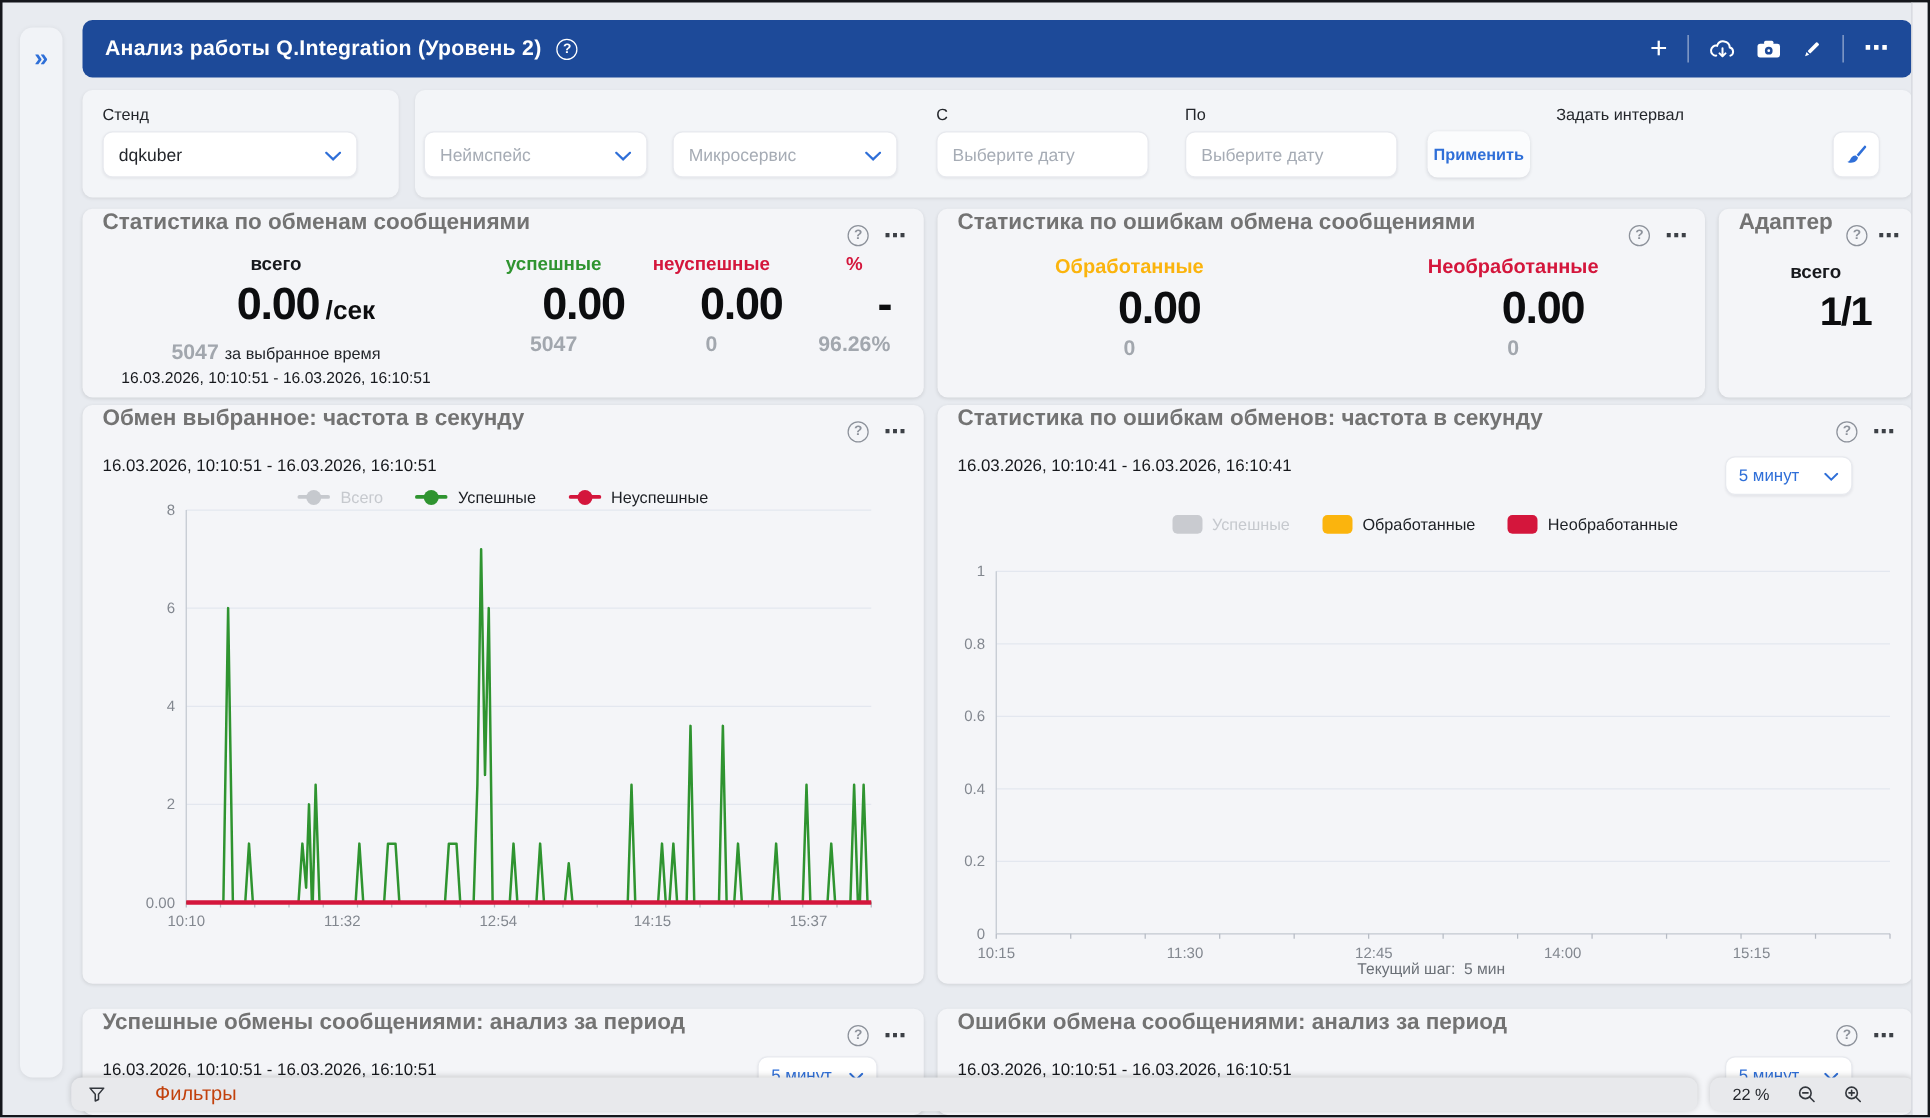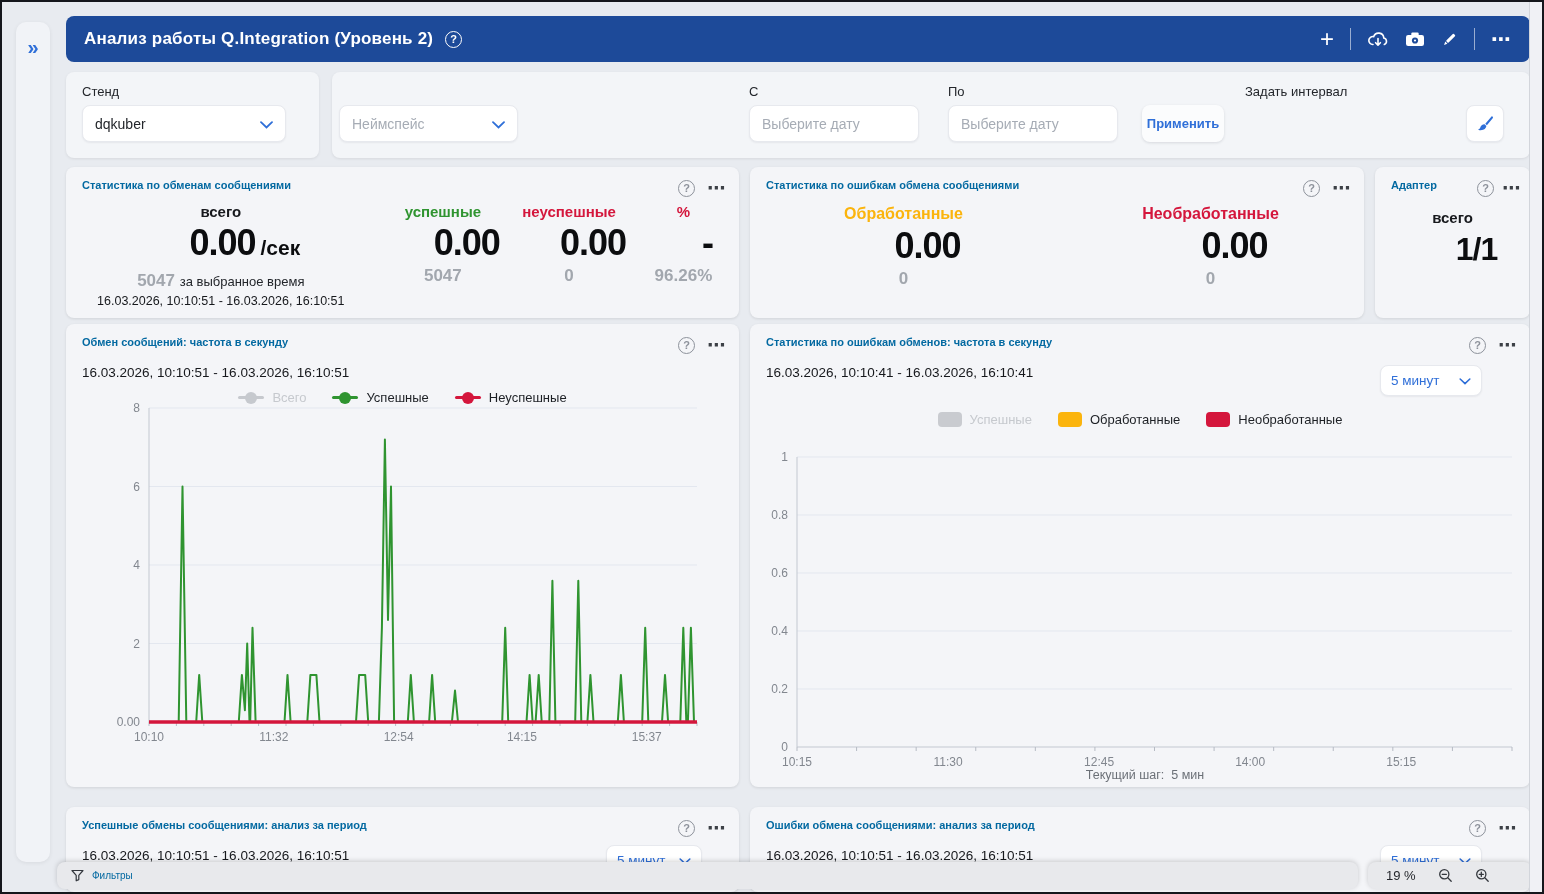--- a/index.html
+++ b/index.html
@@ -44,22 +44,22 @@
   .apply-btn { position:absolute; top:33px; height:37px; background:#fbfcfd; border:none;
                border-radius:8px; box-shadow:0 1px 3px rgba(16,24,40,.12); color:var(--accent-blue);
                font-weight:700; font-size:13px; font-family:inherit; cursor:pointer; }
   .brush-btn { position:absolute; top:33px; width:38px; height:37px; background:#fff;
                border:1px solid #e7e9ee; border-radius:8px; box-shadow:0 1px 2px rgba(16,24,40,.06);
                display:flex; align-items:center; justify-content:center; cursor:pointer; }
 
   
   .card { position:absolute; background:#f4f5f8; border-radius:8px;
           box-shadow:0 1px 3px rgba(0,0,0,.10); overflow:hidden; }
-  .card-title { position:absolute; left:16px; top:12px; font-size:11px; font-weight:700;
-                color:#0369a1; white-space:nowrap; }
+  .card-title { position:absolute; left:16px; top:0; font-size:18px; font-weight:700;
+                color:#737373; white-space:nowrap; }
   .card-icons { position:absolute; right:14px; top:12px; display:flex; gap:12px; align-items:center; }
   .qicon { display:inline-flex; align-items:center; justify-content:center; width:17px; height:17px;
            border:1.4px solid #8d929b; border-radius:50%; color:#8d929b; font-size:11px;
            font-weight:700; cursor:pointer; }
   .dots { color:#3c4046; font-size:18px; font-weight:700; cursor:pointer; line-height:1; }
 
   
   .stat-cols { position:absolute; left:0; right:0; top:36px; display:flex; text-align:center; }
   .stat-h { font-size:15px; font-weight:700; color:#17191d; }
   .stat-h.green { color:var(--green); }  .stat-h.red { color:var(--red); }
@@ -85,21 +85,21 @@
              align-items:center; padding:0 10px; font-size:13.5px; color:var(--accent-blue);
              cursor:pointer; }
   .chart-footer { position:absolute; text-align:center; font-size:12.5px; color:#6b7077; }
 
   svg text { font-family:"Liberation Sans","DejaVu Sans",sans-serif; }
 
   
   .bbar { position:absolute; top:860px; height:27px; background:#e8e9ec; border-radius:8px;
           box-shadow:0 -1px 5px rgba(0,0,0,.18); z-index:20; display:flex; align-items:center; }
   .bbar-filters { left:55px; width:1301px; padding:0 14px; gap:8px; cursor:pointer; }
-  .bbar-filters span { font-size:10px; color:#0369a1; }
+  .bbar-filters span { font-size:16px; color:#c2410c;margin-left:32px; }
   .bbar-zoom { left:1366px; width:164px; padding:0 18px; gap:22px; }
   .zoom-val { font-size:13px; color:#25282d; }
   .zoom-ic { cursor:pointer; display:flex; }
 
   .scroll-strip { position:absolute; top:0; right:0; width:13px; height:100%;
                   background:#f0f1f5; border-left:1px solid #d2d5db; z-index:30; cursor:pointer; }
 </style>
 </head>
 <body>
 
@@ -152,20 +152,26 @@
     </div>
   </section>
 
   <section class="panel panel-b">
     <div class="control" style="left:7px;width:179px">
       <span class="ph">Неймспейс</span>
       <span class="chev"><svg width="13" height="8" viewBox="0 0 13 8">
             <path d="M1 1.2l5.5 5.3L12 1.2" fill="none" stroke="#2f6fd8" stroke-width="1.8" stroke-linecap="round"></path>
           </svg></span>
     </div>
+    <div class="control" style="left:206px;width:180px">
+      <span class="ph">Микросервис</span>
+      <span class="chev"><svg width="13" height="8" viewBox="0 0 13 8">
+            <path d="M1 1.2l5.5 5.3L12 1.2" fill="none" stroke="#2f6fd8" stroke-width="1.8" stroke-linecap="round"></path>
+          </svg></span>
+    </div>
     <label class="field-label" style="left:417px">С</label>
     <div class="control" style="left:417px;width:170px">
       <span class="ph">Выберите дату</span>
     </div>
     <label class="field-label" style="left:616px">По</label>
     <div class="control" style="left:616px;width:170px">
       <span class="ph">Выберите дату</span>
     </div>
     <button class="apply-btn" style="left:810px;width:82px">Применить</button>
     <label class="field-label" style="left:913px">Задать интервал</label>
@@ -236,21 +242,21 @@
     </div>
     <div class="stat-cols" style="top:42px">
       <div class="stat-col" style="width:100%">
         <div class="stat-h">всего</div>
         <div class="stat-v" style="font-size:32px">1/1</div>
       </div>
     </div>
   </section>
 
   <section class="card" style="left:64px;top:322px;width:673px;height:463px">
-    <h2 class="card-title">Обмен сообщений: частота в секунду</h2>
+    <h2 class="card-title">Обмен выбранное: частота в секунду</h2>
     <div class="card-icons">
       <span class="qicon">?</span>
       <span class="dots">⋯</span>
     </div>
     <div class="chart-sub">16.03.2026, 10:10:51 - 16.03.2026, 16:10:51</div>
     <div class="legend" style="top:66px">
       <div class="lg-item disabled">
         <span class="lg-line" style="background-color: rgb(198, 201, 206);">
             <span class="lg-dot" style="background-color: rgb(198, 201, 206);"></span>
           </span>
@@ -407,21 +413,21 @@
     </div>
   </section>
 
   <div class="bbar bbar-filters">
     <svg width="13" height="13" viewBox="0 0 13 13">
         <path d="M1 1.5h11L7.8 6.4v4.2l-2.6 1.2V6.4z" fill="none" stroke="#33373d" stroke-width="1.2" stroke-linejoin="round"></path>
       </svg>
     <span>Фильтры</span>
   </div>
   <div class="bbar bbar-zoom">
-    <span class="zoom-val">19 %</span>
+    <span class="zoom-val">22 %</span>
     <span class="zoom-ic">
       <svg width="15" height="15" viewBox="0 0 15 15">
           <circle cx="6.3" cy="6.3" r="4.6" fill="none" stroke="#33373d" stroke-width="1.3"></circle>
           <path d="M9.8 9.8l3.4 3.4" stroke="#33373d" stroke-width="1.3" stroke-linecap="round"></path>
           <path d="M4.2 6.3h4.2" stroke="#33373d" stroke-width="1.3" stroke-linecap="round"></path>
         </svg>
     </span>
     <span class="zoom-ic">
       <svg width="15" height="15" viewBox="0 0 15 15">
           <circle cx="6.3" cy="6.3" r="4.6" fill="none" stroke="#33373d" stroke-width="1.3"></circle>

